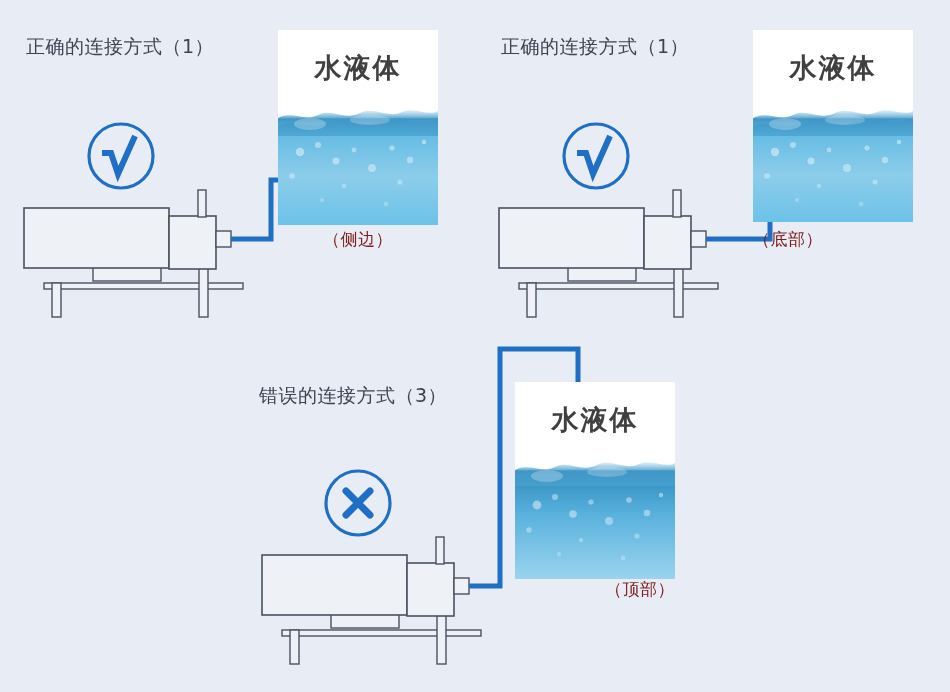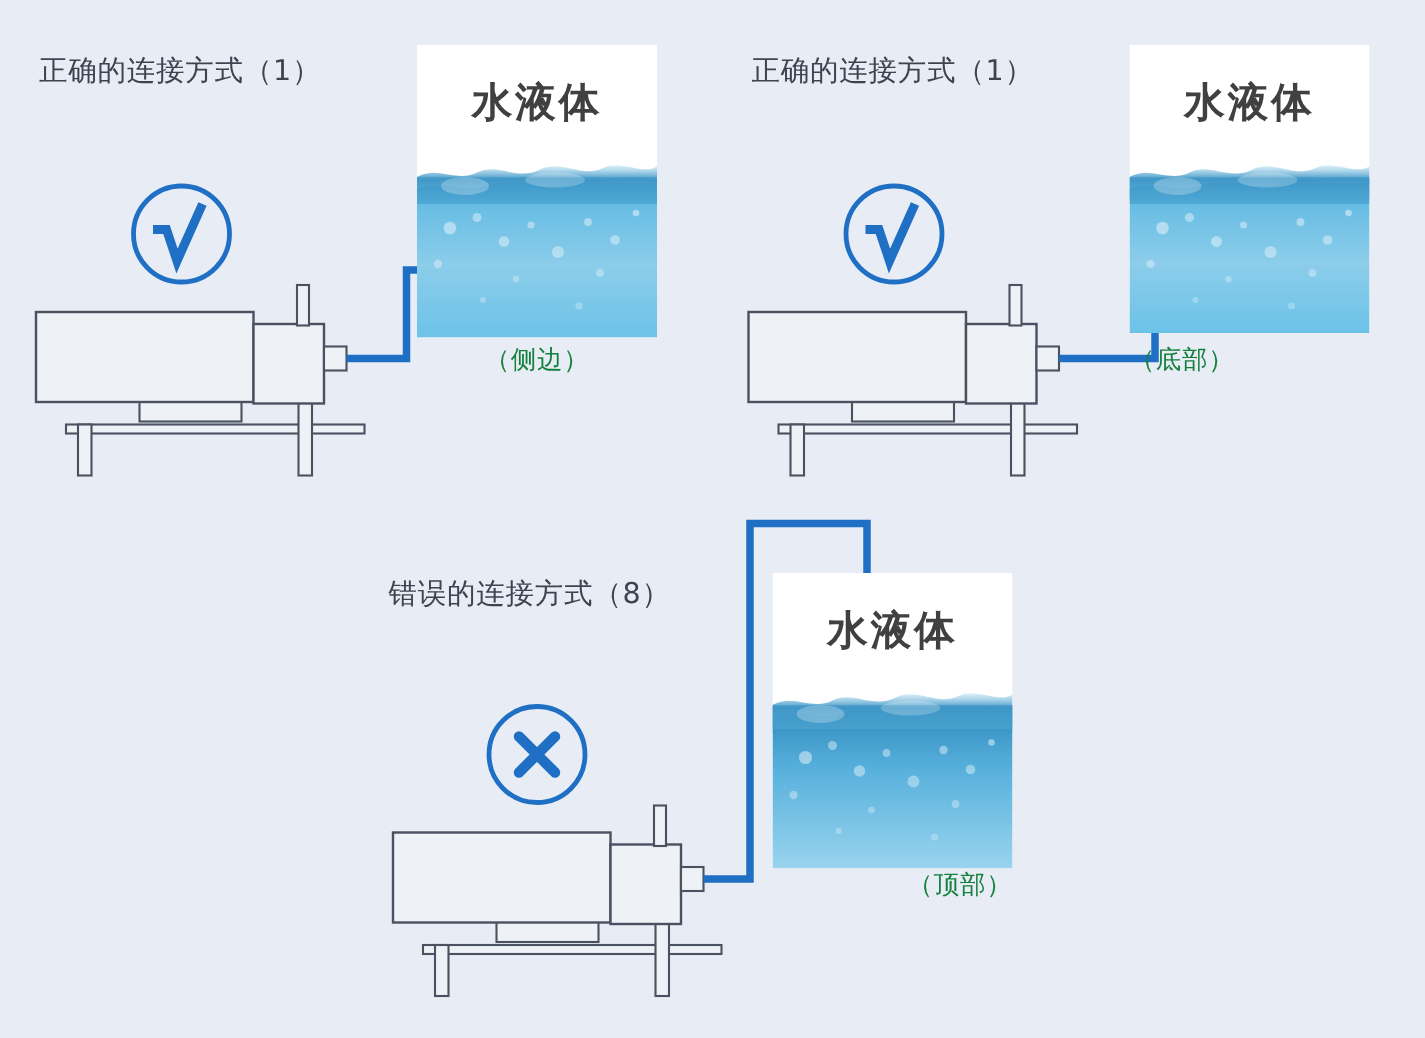--- a/index.html
+++ b/index.html
@@ -27,21 +27,21 @@
     position: absolute;
     font-size: 19px;
     color: #3d4450;
     letter-spacing: 0.5px;
     white-space: nowrap;
     font-family: "DejaVu Sans", "Liberation Sans", sans-serif;
   }
   .caption {
     position: absolute;
     font-size: 17px;
-    color: #15803d;
+    color: #7f1d1d;
     white-space: nowrap;
     letter-spacing: 0.5px;
   }
   .badge {
     position: absolute;
     width: 72px;
     height: 72px;
   }
   .tank-label {
     position: absolute;
@@ -237,21 +237,21 @@
         <path d="M17,33 L26,33 L33,54 L50,16" fill="none" stroke="#1f6fc4" stroke-width="6" stroke-linecap="butt" stroke-linejoin="miter"></path>
       </svg>
     </div>
 
     <div class="tank-label" style="left:753px; top:50px; width:160px;">水液体</div>
 
     <div class="caption" style="left:753px; top:228px; width:160px; text-align:left;">（底部）</div>
   </div>
 
   <div class="panel">
-    <div class="panel-title" style="left:259px; top:383px;">错误的连接方式（8）</div>
+    <div class="panel-title" style="left:259px; top:383px;">错误的连接方式（3）</div>
 
     <div class="badge" style="left:322px; top:467px;">
       <svg viewBox="0 0 72 72" width="72" height="72">
         <circle cx="36" cy="36" r="32" fill="none" stroke="#1f6fc4" stroke-width="3.2"></circle>
         <path d="M24,24 L48,48 M48,24 L24,48" fill="none" stroke="#1f6fc4" stroke-width="7" stroke-linecap="round"></path>
       </svg>
     </div>
 
     <div class="tank-label" style="left:515px; top:402px; width:160px;">水液体</div>
 

